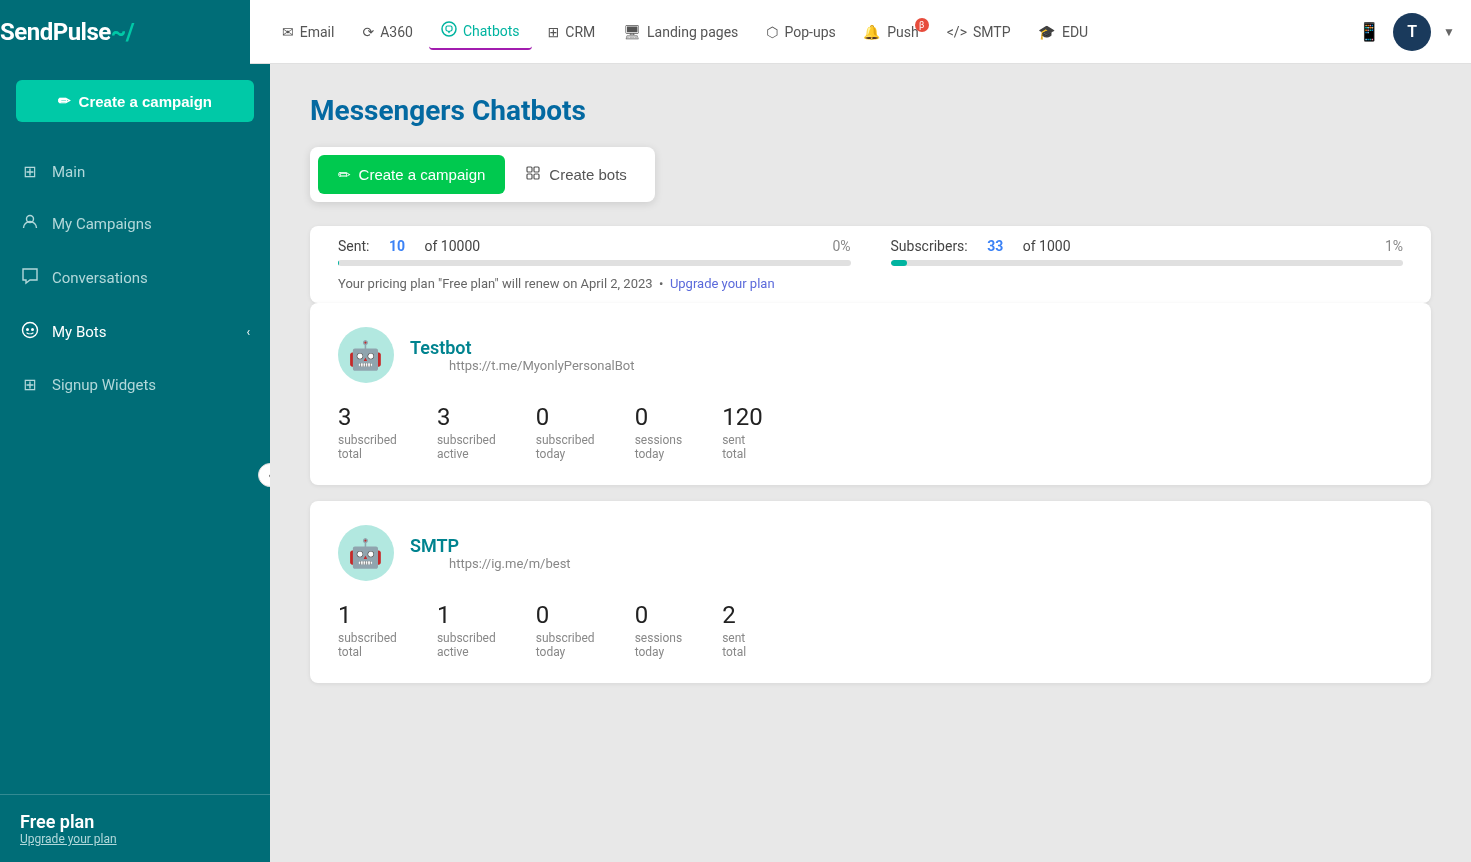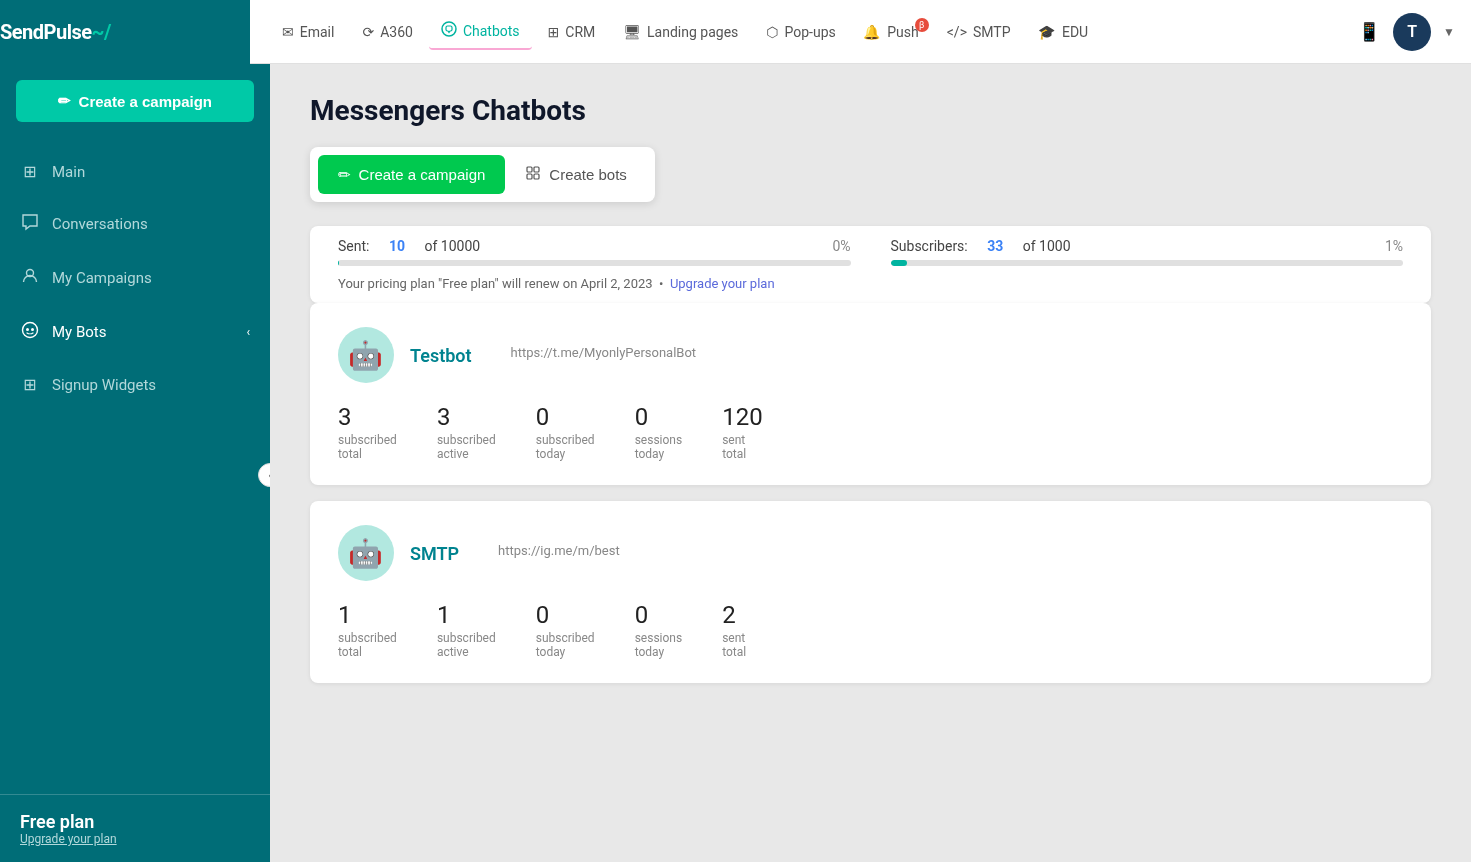--- a/index.html
+++ b/index.html
@@ -21,21 +21,21 @@
       background: #006d77;
       height: 64px;
       display: flex;
       align-items: center;
       padding: 0 20px;
       flex-shrink: 0;
       margin-left: -20px;
     }
     .logo-text {
       color: #fff;
-      font-size: 20px;
+      font-size: 24px;
       font-weight: 700;
       letter-spacing: -0.5px;
     }
     .logo-text span {
       color: #00c9a7;
     }
     .nav-items {
       display: flex;
       align-items: center;
       gap: 4px;
@@ -50,21 +50,21 @@
       font-size: 14px;
       color: #555;
       cursor: pointer;
       border-radius: 4px;
       white-space: nowrap;
       text-decoration: none;
       position: relative;
     }
     .nav-item.active {
       color: #00b4a0;
-      border-bottom: 2px solid #f9a8d4;
+      border-bottom: 2px solid #a21caf;
     }
     .nav-icon { font-size: 14px; }
     .beta-badge {
       position: absolute;
       top: 2px;
       right: 2px;
       background: #e74c3c;
       color: #fff;
       font-size: 9px;
       border-radius: 50%;
@@ -170,21 +170,21 @@
     
     .content {
       flex: 1;
       overflow-y: auto;
       padding: 30px 40px;
       background: #e8e8e8;
     }
     .page-title {
       font-size: 28px;
       font-weight: 700;
-      color: #0f172a;
+      color: #0369a1;
       margin-bottom: 20px;
     }
 
     
     .tab-bar {
       display: flex;
       gap: 0;
       margin-bottom: 24px;
       background: #fff;
       border-radius: 8px;
@@ -262,21 +262,21 @@
     .bot-avatar {
       width: 56px;
       height: 56px;
       background: #b2e8e0;
       border-radius: 50%;
       display: flex;
       align-items: center;
       justify-content: center;
       font-size: 28px;
     }
-    .bot-info { display: flex; flex-direction: row; }
+    .bot-info { display: flex; flex-direction: column; }
     .bot-name {
       font-size: 18px;
       font-weight: 600;
       color: #00838f;
       text-decoration: none;
     }
     .bot-url {
       font-size: 13px;
       color: #888;
       padding-left: 39px;
@@ -364,33 +364,33 @@
     </button>
 
     <div class="sidebar-nav">
       <div class="sidebar-item">
         <span class="sidebar-item-icon">⊞</span>
         <span>Main</span>
       </div>
       <div class="sidebar-item">
         <span class="sidebar-item-icon">
           <svg width="18" height="18" viewBox="0 0 18 18" fill="none">
-              <path d="M2 2h14v11H9l-4 3v-3H2V2z" stroke="#b2d8da" stroke-width="1.4" fill="none"></path>
-            </svg>
-        </span>
-        <span>Conversations</span>
-      </div>
-      <div class="sidebar-item">
-        <span class="sidebar-item-icon">
-          <svg width="18" height="18" viewBox="0 0 18 18" fill="none">
               <circle cx="9" cy="6" r="3.5" stroke="#b2d8da" stroke-width="1.4"></circle>
               <path d="M2.5 15c0-3.59 2.91-6.5 6.5-6.5s6.5 2.91 6.5 6.5" stroke="#b2d8da" stroke-width="1.4" fill="none"></path>
             </svg>
         </span>
         <span>My Campaigns</span>
+      </div>
+      <div class="sidebar-item">
+        <span class="sidebar-item-icon">
+          <svg width="18" height="18" viewBox="0 0 18 18" fill="none">
+              <path d="M2 2h14v11H9l-4 3v-3H2V2z" stroke="#b2d8da" stroke-width="1.4" fill="none"></path>
+            </svg>
+        </span>
+        <span>Conversations</span>
       </div>
       <div class="sidebar-item active" style="color:#fff;">
         <span class="sidebar-item-icon">
           <svg width="18" height="18" viewBox="0 0 18 18" fill="none">
               <circle cx="9" cy="9" r="7.5" stroke="#fff" stroke-width="1.4"></circle>
               <circle cx="6.5" cy="8.5" r="1.5" fill="#fff"></circle>
               <circle cx="11.5" cy="8.5" r="1.5" fill="#fff"></circle>
               <path d="M6 12c1.5 1 4.5 1 6 0" stroke="#fff" stroke-width="1.2" stroke-linecap="round"></path>
             </svg>
         </span>

